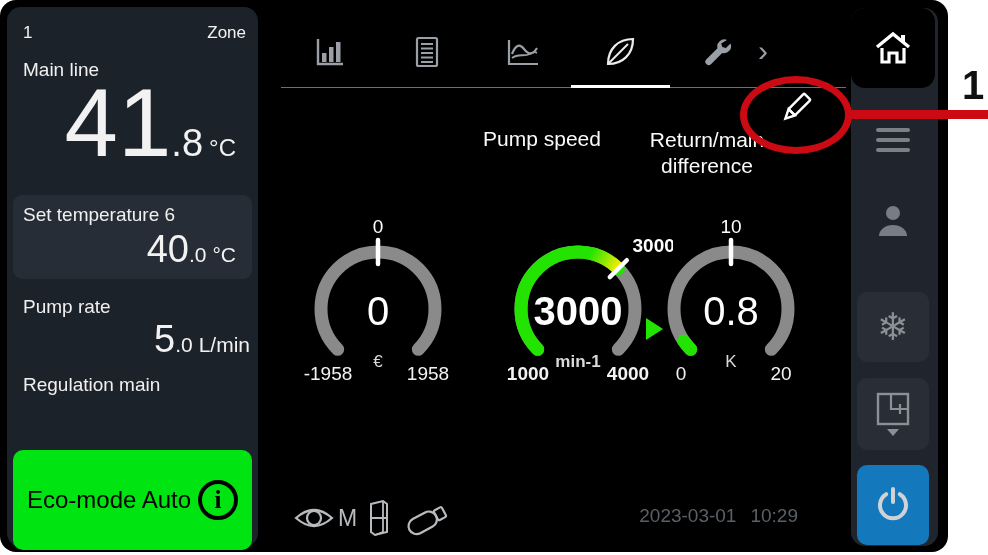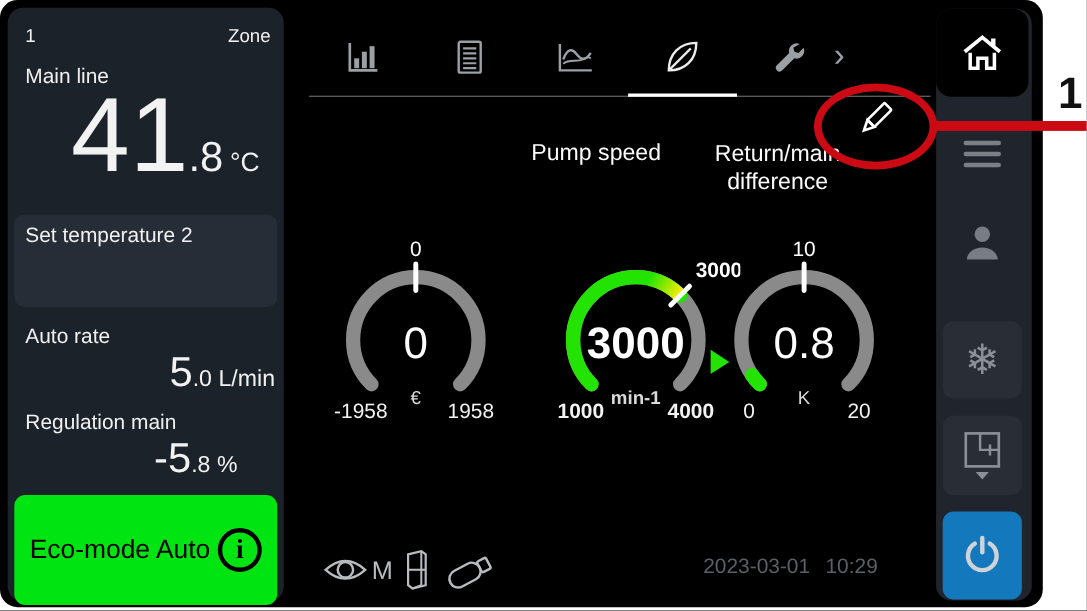--- a/index.html
+++ b/index.html
@@ -97,32 +97,32 @@
     <div class="left-panel">
       <div class="lp-abs zone-num">1</div>
       <div class="lp-abs zone-word">Zone</div>
 
       <div class="lp-abs lp-label" style="left:16px; top:52px;">Main line</div>
       <div class="lp-abs value-row" style="right:22px; top:68px;">
         <span class="v-int-big">41</span><span class="v-dec-big">.8</span><span class="v-unit-big">°C</span>
       </div>
 
       <div class="set-card">
-        <div class="lp-label">Set temperature 2</div>
-      </div>
-
-      <div class="lp-abs lp-label" style="left:16px; top:289px;">Auto rate</div>
+        <div class="lp-label">Set temperature 6</div>
+        <div class="value-row" style="margin-top:4px;">
+          <span class="v-int">40</span><span class="v-dec">.0</span><span class="v-unit">°C</span>
+        </div>
+      </div>
+
+      <div class="lp-abs lp-label" style="left:16px; top:289px;">Pump rate</div>
       <div class="lp-abs value-row" style="right:8px; top:313px;">
         <span class="v-int">5</span><span class="v-dec">.0</span><span class="v-unit">L/min</span>
       </div>
 
       <div class="lp-abs lp-label" style="left:16px; top:367px;">Regulation main</div>
-      <div class="lp-abs value-row" style="right:42px; top:391px;">
-        <span class="v-int">-5</span><span class="v-dec">.8</span><span class="v-unit">%</span>
-      </div>
 
       <div class="eco-btn">
         <span class="eco-label">Eco-mode Auto</span>
         <span class="info-circle">i</span>
       </div>
     </div>
 
     <button class="tab" style="left:307px;">
       <svg width="32" height="32" viewBox="0 0 32 32">
         <path d="M4 3 V28 H29" stroke="#9aa0a5" stroke-width="2.4" fill="none"></path>

